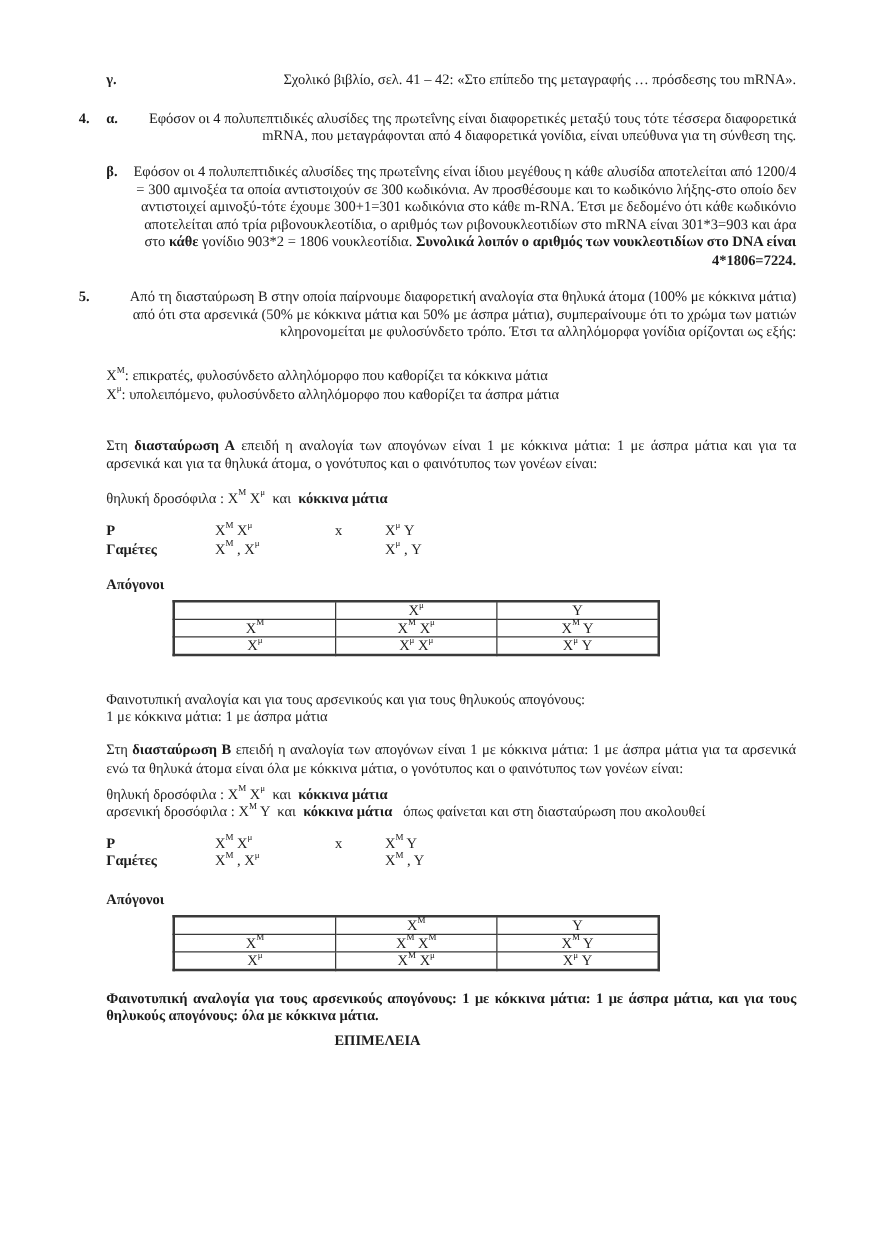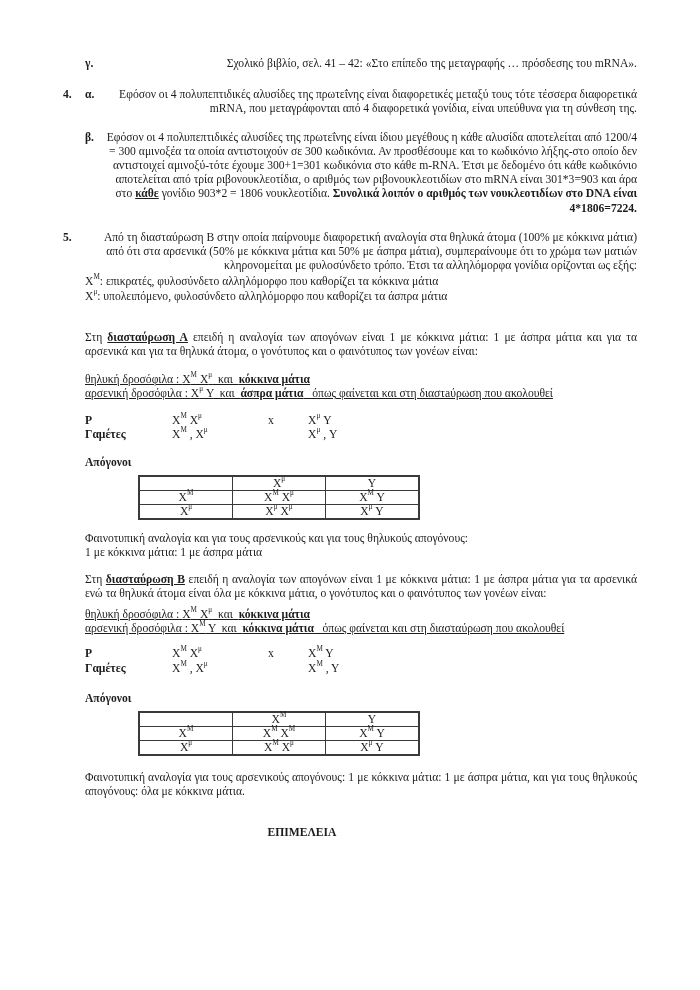--- a/index.html
+++ b/index.html
@@ -16,54 +16,54 @@
   }
   .jus{text-align:justify;}
   .row{display:flex;align-items:flex-start;}
   .num{flex:0 0 22px;font-weight:bold;}
   .sub{flex:0 0 18px;font-weight:bold;}
   .txt{flex:1 1 auto;text-align:right;}
   .ind1{margin-left:22px;}          
   b,.bold{font-weight:bold;}
   sup{font-size:0.62em;line-height:0;vertical-align:6px;font-weight:inherit;}
   .seg-b{font-weight:bold;}
-  .seg-u{text-decoration:underline;}
+  .seg-u{}
   
-  .pline{white-space:pre-wrap;text-decoration:underline;}
+  .pline{white-space:pre-wrap;}
   
   .pgrid{display:flex;}
   .pg-label{flex:0 0 87px;}
   .pg-geno{flex:0 0 96px;}
   .pg-x{flex:0 0 40px;}
   .pg-male{flex:1 1 auto;}
   .offspring{font-weight:bold;}
   
   table.punnett{border-collapse:collapse;margin-left:75px;border:2px solid #3a3a3a;}
   table.punnett td{
     border:1px solid #3a3a3a;width:88px;height:13px;
-    text-align:center;padding:0 2px;font-size:11.6px;line-height:13px;
+    text-align:center;padding:0 20px;font-size:11.6px;line-height:13px;
   }
   .footer{position:absolute;left:0;top:825px;width:604px;text-align:center;font-weight:bold;}
   .footer div{line-height:15px;}
   
   .mt-g4a{margin-top:17px;}
   .mt-4b{margin-top:14px;}
   .mt-5{margin-top:15px;}
-  .mt-alleles{margin-top:2px;}
+  .mt-alleles{margin-top:21px;}
   .mt-introA{margin-top:27px;}
   .mt-parents{margin-top:14px;}
   .mt-pg{margin-top:12px;}
   .mt-off{margin-top:14px;}
   .mt-table{margin-top:5px;}
-  .mt-pheno{margin-top:12px;}
+  .mt-pheno{margin-top:28px;}
   .mt-introB{margin-top:12px;}
   .mt-parentsB{margin-top:7px;}
   .mt-pgB{margin-top:11px;}
   .mt-offB{margin-top:16px;}
-  .mt-phenoB{margin-top:15px;}
+  .mt-phenoB{margin-top:15px;font-weight:bold;}
 </style>
 </head>
 <body>
 
 <div class="page">
 
   <div class="row ind1">
     <span class="sub">γ.</span>
     <span class="txt">Σχολικό βιβλίο, σελ. 41 – 42: «Στο επίπεδο της μεταγραφής … πρόσδεσης του mRNA».</span>
   </div>
@@ -86,21 +86,20 @@
 
   <div class="ind1 mt-alleles">
     <div>X<sup>M</sup>: επικρατές, φυλοσύνδετο αλληλόμορφο που καθορίζει τα κόκκινα μάτια</div>
     <div>X<sup>μ</sup>:  υπολειπόμενο, φυλοσύνδετο αλληλόμορφο που καθορίζει τα άσπρα μάτια</div>
   </div>
 
   <div class="ind1 jus mt-introA"><span>Στη </span><span class="seg-b seg-u">διασταύρωση Α</span><span> επειδή η αναλογία των απογόνων είναι 1 με κόκκινα μάτια: 1 με άσπρα μάτια και για τα αρσενικά και για τα θηλυκά άτομα, ο γονότυπος και ο φαινότυπος των γονέων είναι:</span></div>
 
   <div class="ind1 mt-parents">
     <div class="pline"><span>θηλυκή δροσόφιλα : </span><span>X<sup>M</sup> X<sup>μ</sup></span><span>  και  </span><span class="seg-b">κόκκινα μάτια</span></div>
-    <div class="pline"><span>αρσενική δροσόφιλα : </span><span>X<sup>μ</sup> Y</span><span>  και  </span><span class="seg-b">άσπρα μάτια</span><span>   όπως φαίνεται και στη διαστaύρωση που ακολουθεί</span></div>
   </div>
 
   <div class="ind1 mt-pg">
     <div class="pgrid">
       <span class="pg-label bold">P</span>
       <span class="pg-geno">X<sup>M</sup> X<sup>μ</sup></span>
       <span class="pg-x">x</span>
       <span class="pg-male">X<sup>μ</sup> Y</span>
     </div>
     <div class="pgrid">

